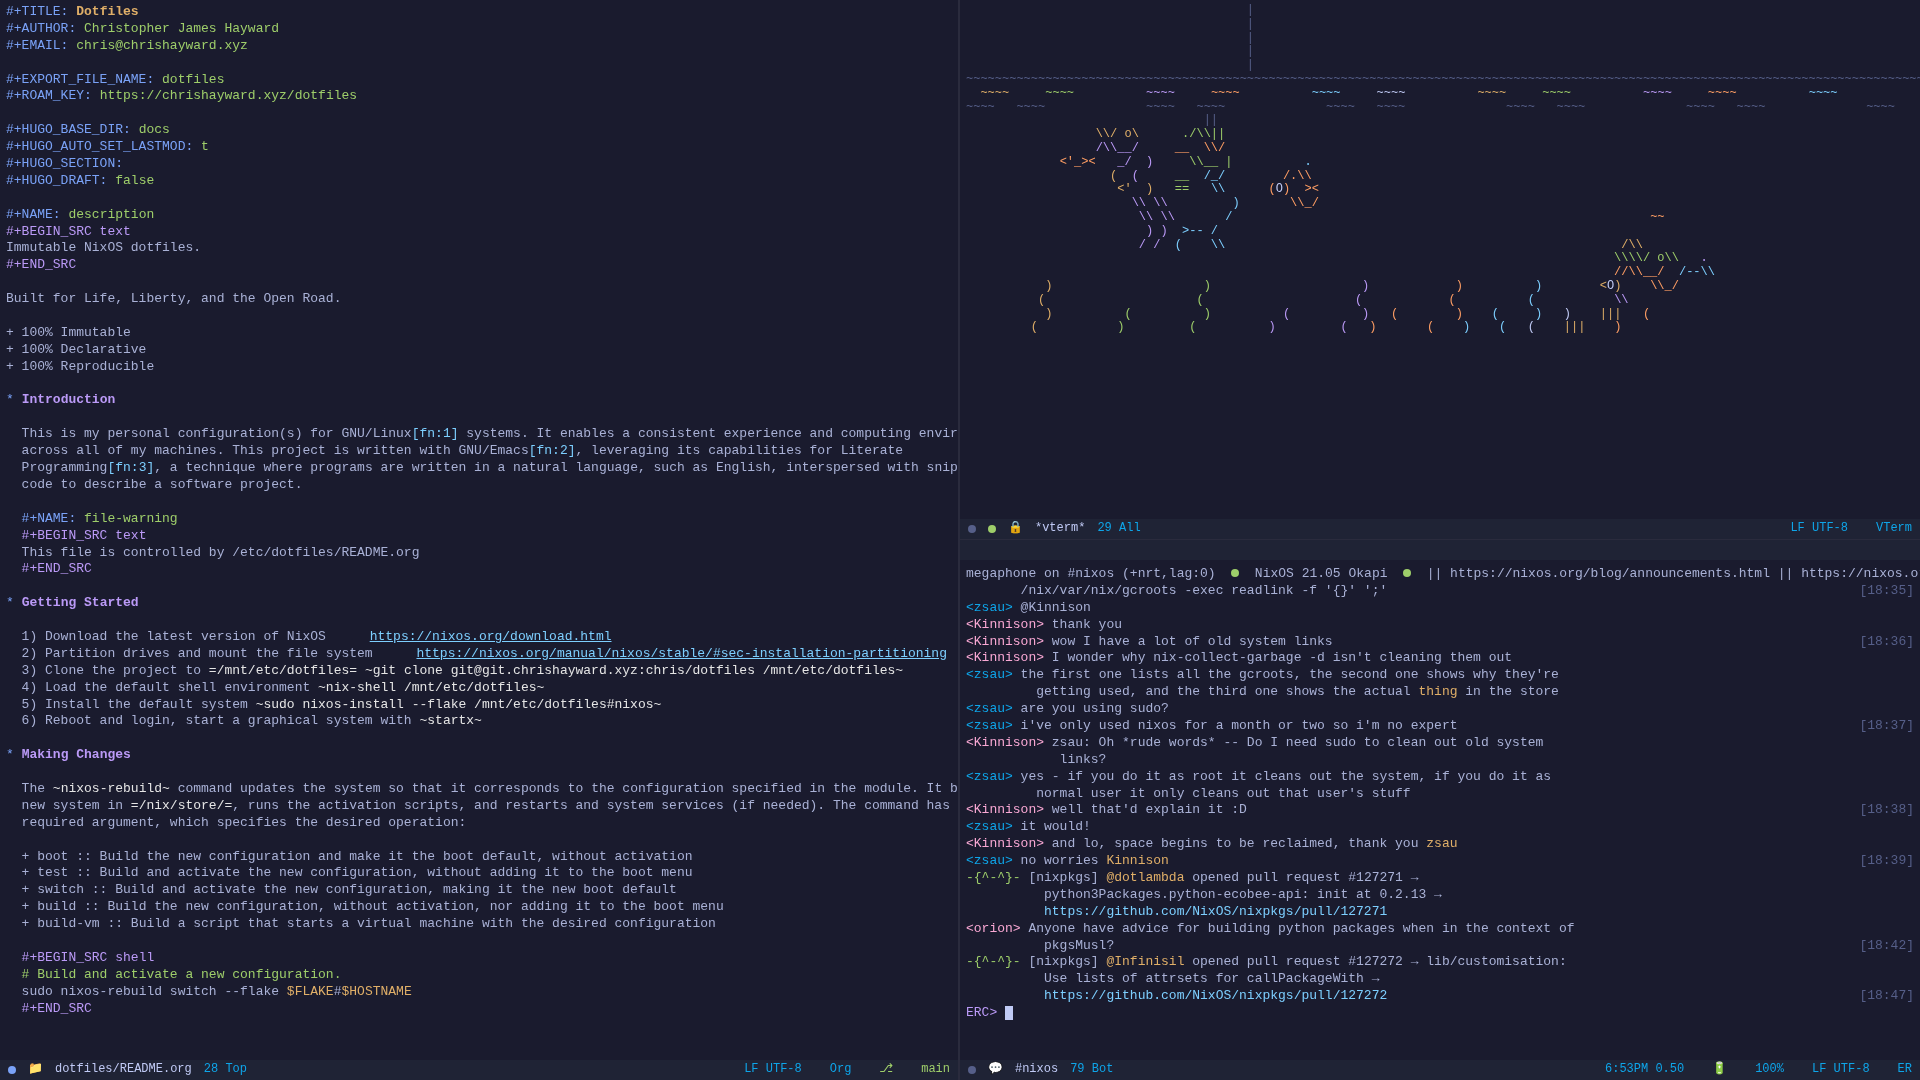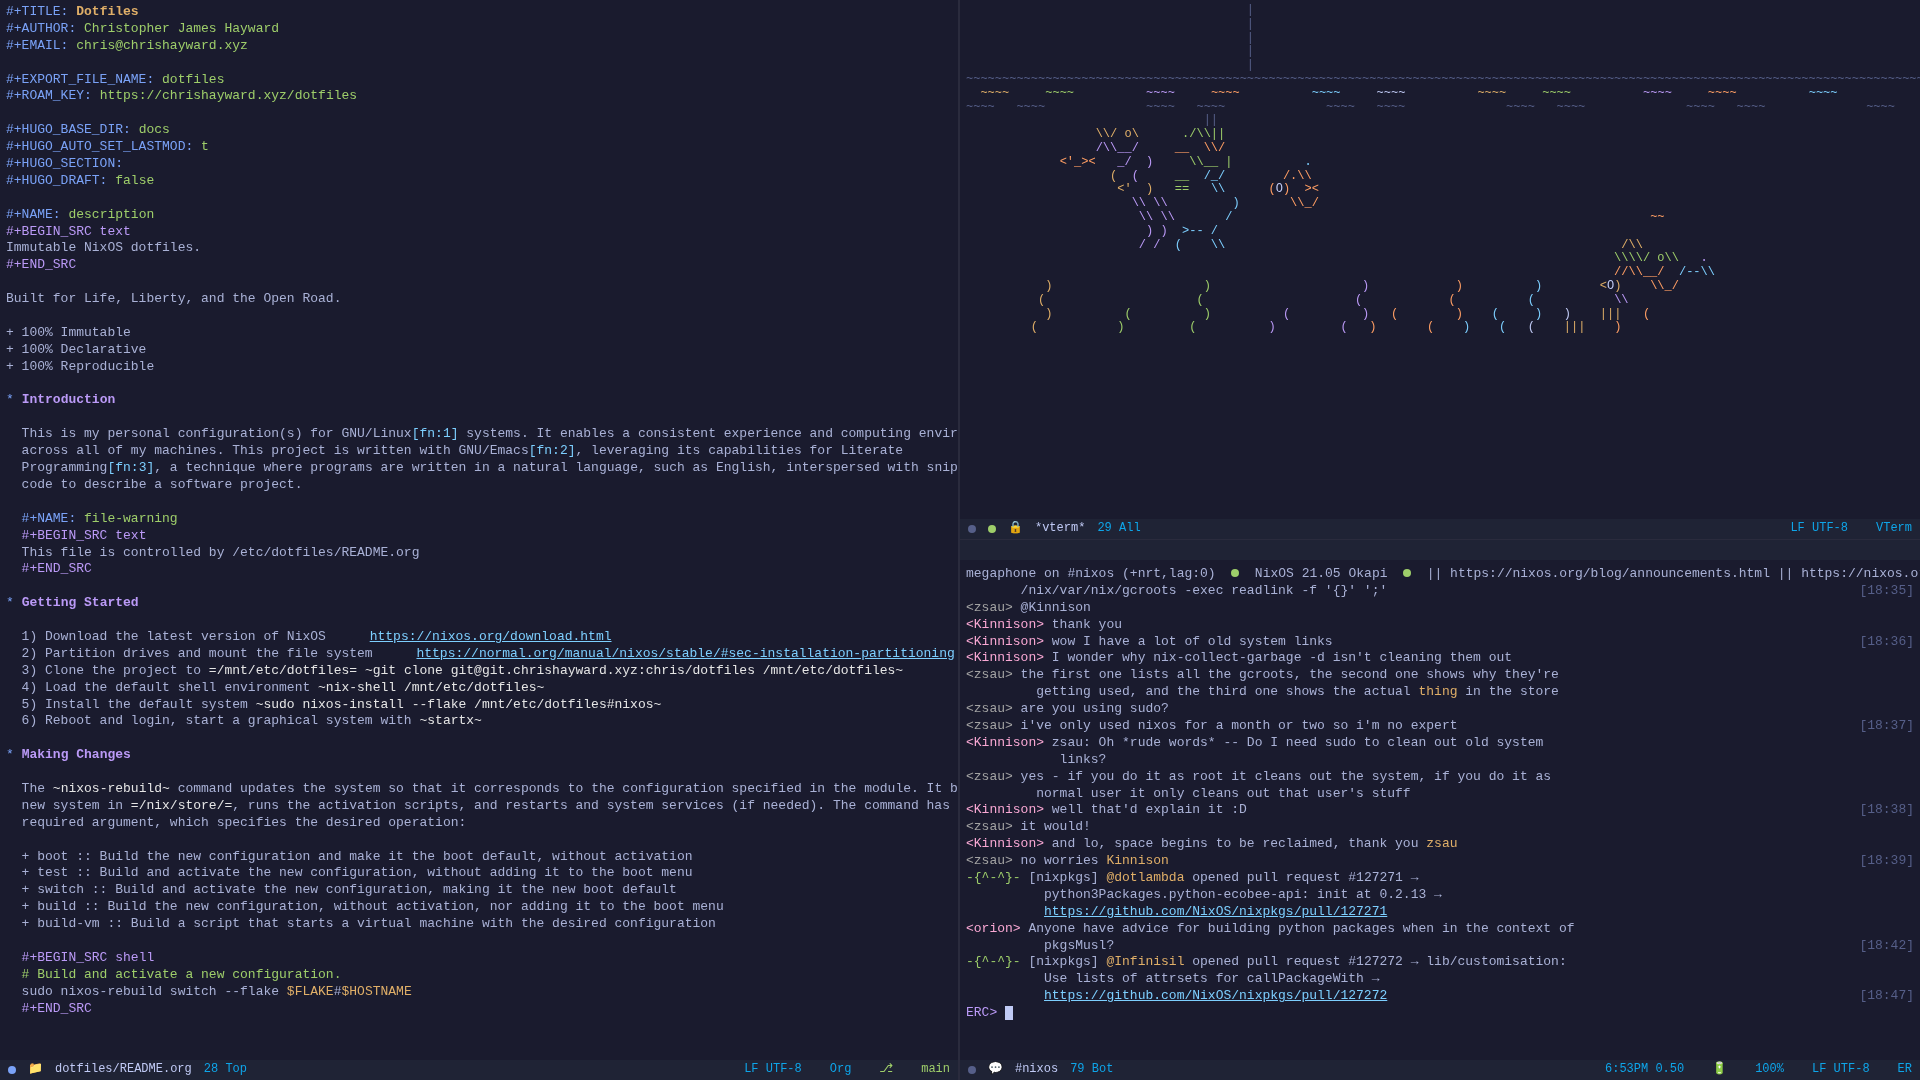--- a/index.html
+++ b/index.html
@@ -68,25 +68,25 @@
 .ml-dim { color: #0ea5e9; }
 .ml-right { margin-left: auto; display: flex; gap: 28px; }
 .ml-branch { color: #9ece6a; }
 .ml-buf { color: #c0caf5; }
 .circle { display:inline-block; width:8px; height:8px; border-radius:50%; }
 .c-green { background:#9ece6a; }
 .c-blue { background:#7aa2f7; }
 .c-dim { background:#565f89; }
 .lock { color: #bb9af7; }
 
-.irc-nick { color: #a3a3a3; }
+.irc-nick { color: #0ea5e9; }
 .irc-nick2 { color: #f9a8d4; }
 .irc-bot { color: #9ece6a; }
 .irc-time { color: #565f89; float: right; }
-.irc-link { color: #7dcfff; text-decoration: underline; }
+.irc-link { color: #7dcfff; }
 .irc-hl { color: #e0af68; }
 
 .content { white-space: pre; }
 .pane-br .content { padding-top: 22px; }
 .pane-tr .content { color: #565f89; font-size: 12px; line-height: 1.15; }
 
 .erc-prompt { color: #bb9af7; margin-top: 8px; }
 .cursor { display: inline-block; width: 8px; height: 14px; background: #c0caf5; vertical-align: middle; }
 </style>
 </head>
@@ -124,21 +124,21 @@
   <span>code to describe a software project.</span>
 
   <span class="keyword">#+NAME:</span> <span class="value">file-warning</span>
   <span class="code">#+BEGIN_SRC text</span>
   <span>This file is controlled by /etc/dotfiles/README.org</span>
   <span class="code">#+END_SRC</span>
 
 <span class="star">*</span> <span class="heading">Getting Started</span>
 
   <span>1) Download the latest version of NixOS </span><span class="link">https://nixos.org/download.html</span>
-  <span>2) Partition drives and mount the file system </span><span class="link">https://normal.org/manual/nixos/stable/#sec-installation-partitioning</span>
+  <span>2) Partition drives and mount the file system </span><span class="link">https://nixos.org/manual/nixos/stable/#sec-installation-partitioning</span>
   <span>3) Clone the project to </span><span class="code-val">=/mnt/etc/dotfiles=</span><span class="code-val"> ~git clone git@git.chrishayward.xyz:chris/dotfiles /mnt/etc/dotfiles~</span>
   <span>4) Load the default shell environment </span><span class="code-val">~nix-shell /mnt/etc/dotfiles~</span>
   <span>5) Install the default system </span><span class="code-val">~sudo nixos-install --flake /mnt/etc/dotfiles#nixos~</span>
   <span>6) Reboot and login, start a graphical system with </span><span class="code-val">~startx~</span>
 
 <span class="star">*</span> <span class="heading">Making Changes</span>
 
   <span>The </span><span class="code-val">~nixos-rebuild~</span><span> command updates the system so that it corresponds to the configuration specified in the module. It builds the</span>
   <span>new system in </span><span class="code-val">=/nix/store/=</span><span>, runs the activation scripts, and restarts and system services (if needed). The command has one</span>
   <span>required argument, which specifies the desired operation:</span>

